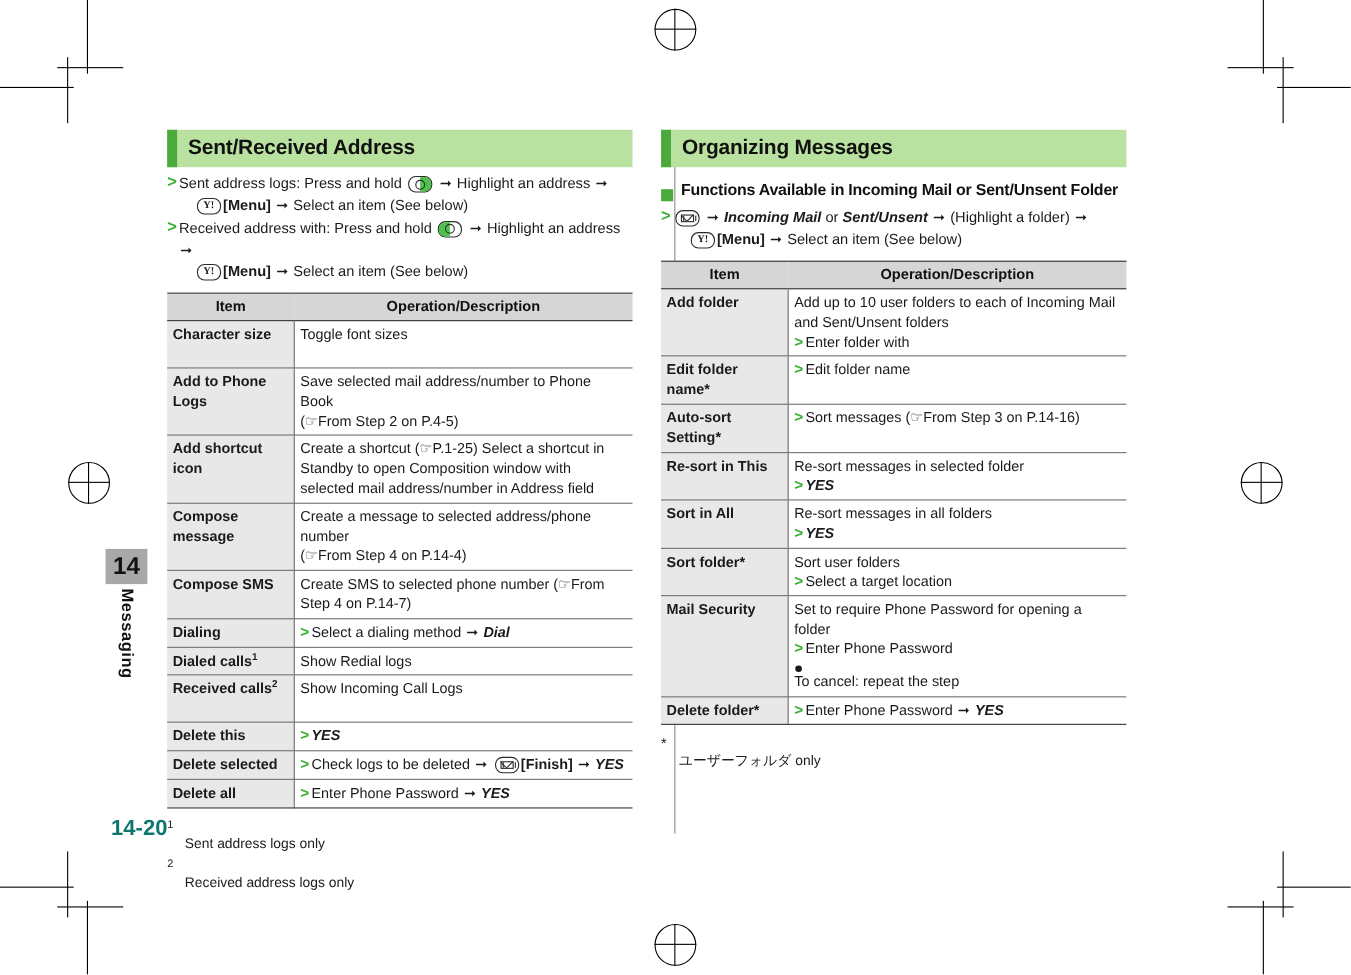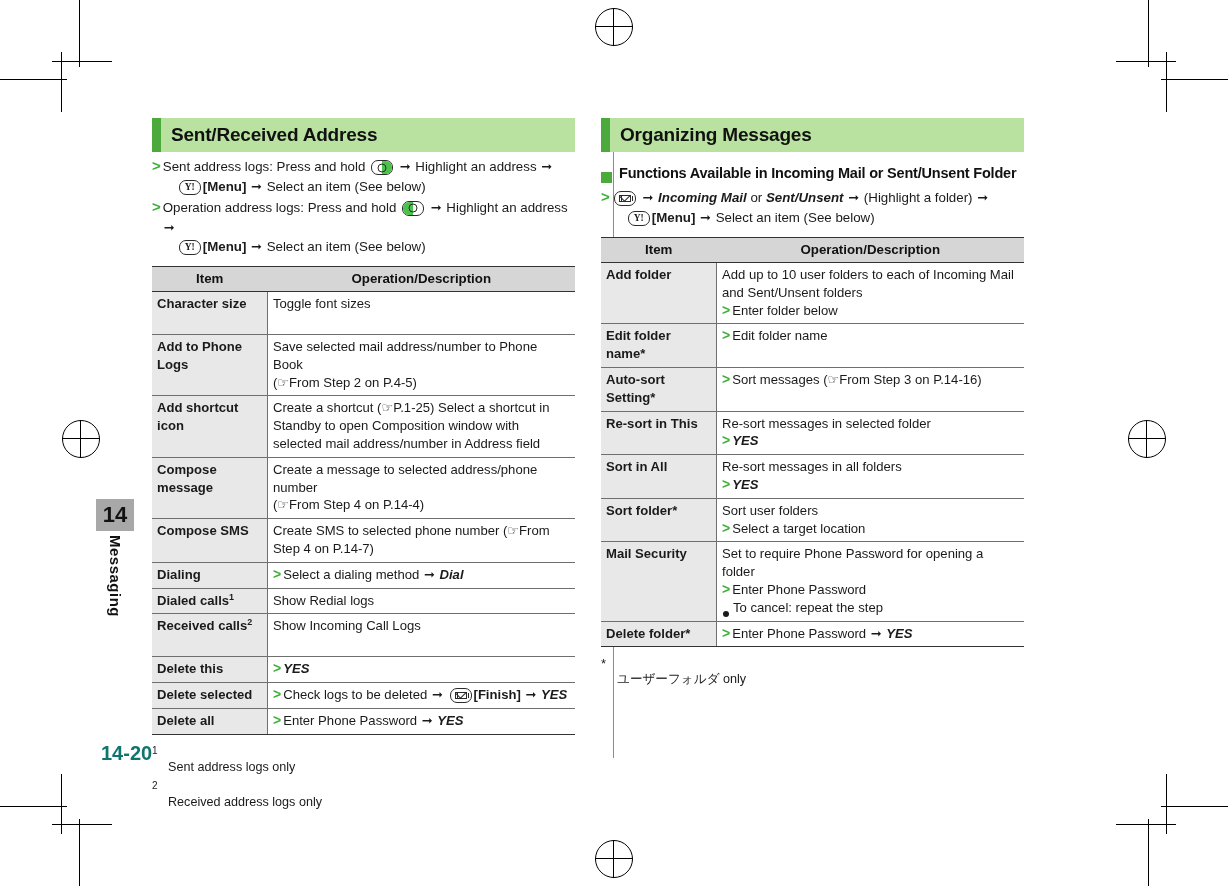--- a/index.html
+++ b/index.html
@@ -129,21 +129,21 @@
   table.spec td{
     padding:3px 5px 4px 5px;border-bottom:1px solid #6f6f6f;vertical-align:top;
   }
   table.spec td.item{
     background:#e8e8e8;font-weight:bold;width:105px;
     border-right:1px solid #6f6f6f;
   }
   table.spec tr:last-child td{border-bottom:1.6px solid #333;}
   .cellstep{display:flex;align-items:flex-start;}
   .cellstep .gt{font-size:14px;line-height:1.2;margin-right:2px;}
-  .bullet{display:flex;align-items:flex-end;}
+  .bullet{display:flex;align-items:flex-start;flex-direction:column;}
   .bullet .dotb{
     flex:0 0 auto;width:6px;height:6px;border-radius:50%;background:#1a1a1a;
     margin:6px 4px 0 1px;
   }
   sup{font-size:9px;vertical-align:super;line-height:0;}
 
   
   .footnotes{margin-top:7px;font-size:12.6px;line-height:1.5;}
   .fn{display:flex;align-items:flex-start;}
   .fn .mk{flex:0 0 12px;font-size:10px;padding-top:1px;}
@@ -224,21 +224,21 @@
           <span class="key"><span class="yy">Y!</span></span><span class="b">[Menu]</span>
           <span class="arr">➞</span>
           <span>Select an item (See below)</span>
         </span>
       </span>
     </div>
 
     <div class="step">
       <span class="gt">&gt;</span>
       <span class="step-body">
-        <span>Operation address logs: Press and hold</span>
+        <span>Received address with: Press and hold</span>
         <span class="key round l"><span class="half"></span><span class="dot"></span></span>
         <span class="arr">➞</span>
         <span>Highlight an address</span>
         <span class="arr">➞</span>
         <br>
         <span class="ind">
           <span class="key"><span class="yy">Y!</span></span><span class="b">[Menu]</span>
           <span class="arr">➞</span>
           <span>Select an item (See below)</span>
         </span>
@@ -399,21 +399,21 @@
         <th>Operation/Description</th>
       </tr>
     </thead>
     <tbody>
       <tr>
         <td class="item">Add folder</td>
         <td>
           <div>Add up to 10 user folders to each of Incoming Mail and Sent/Unsent folders</div>
           <div class="cellstep">
             <span class="gt">&gt;</span>
-            <span>Enter folder below</span>
+            <span>Enter folder with</span>
           </div>
         </td>
       </tr>
       <tr>
         <td class="item">Edit folder name*</td>
         <td>
           <div class="cellstep">
             <span class="gt">&gt;</span>
             <span>Edit folder name</span>
           </div>

